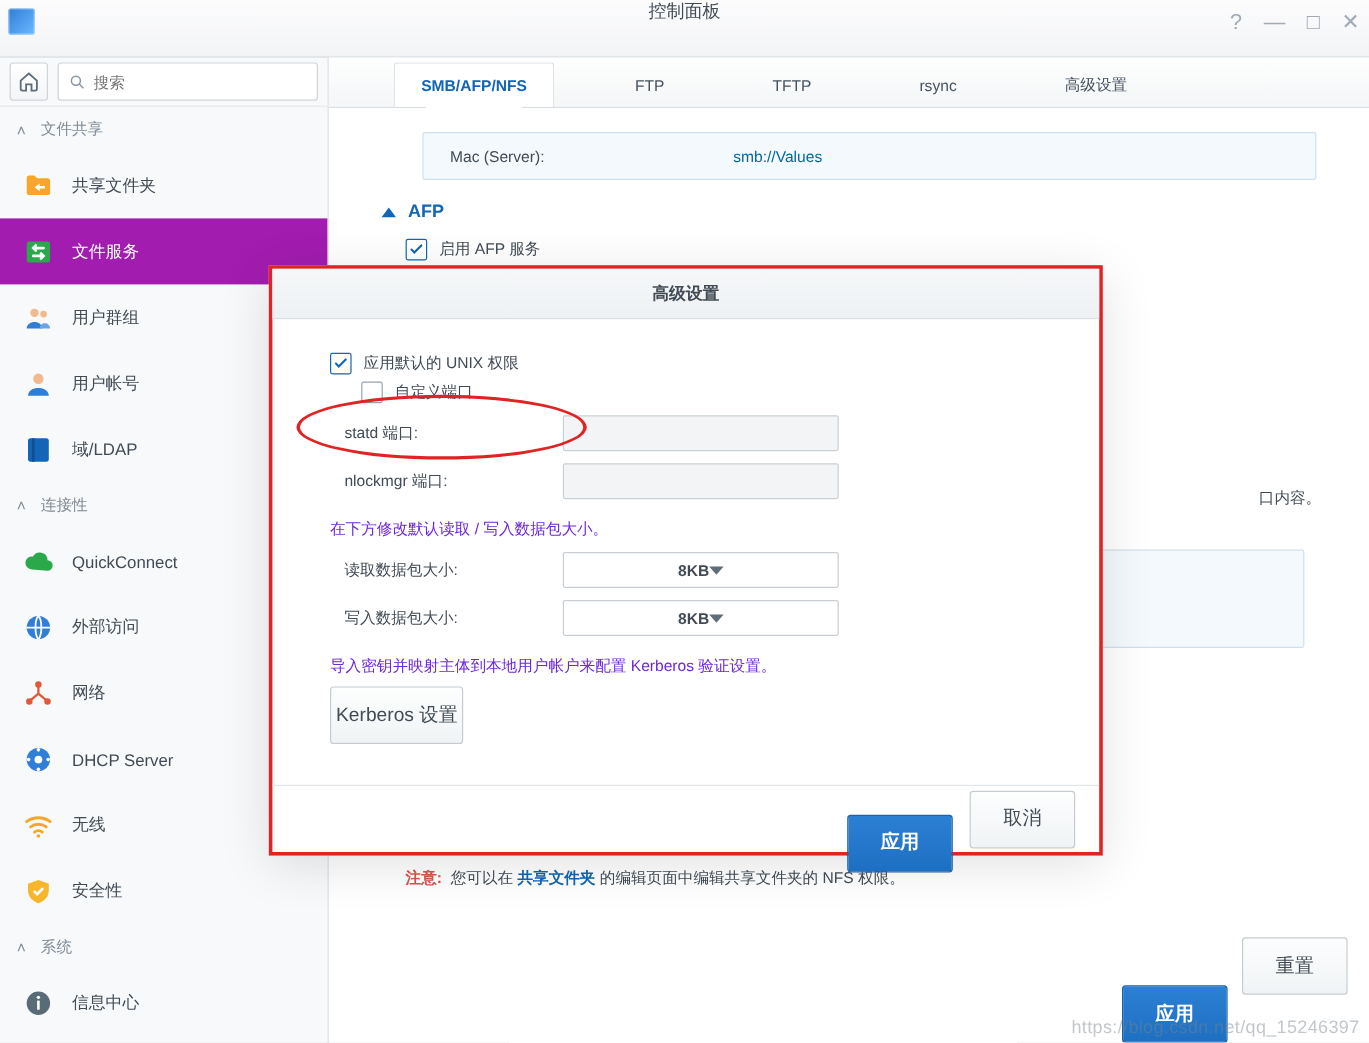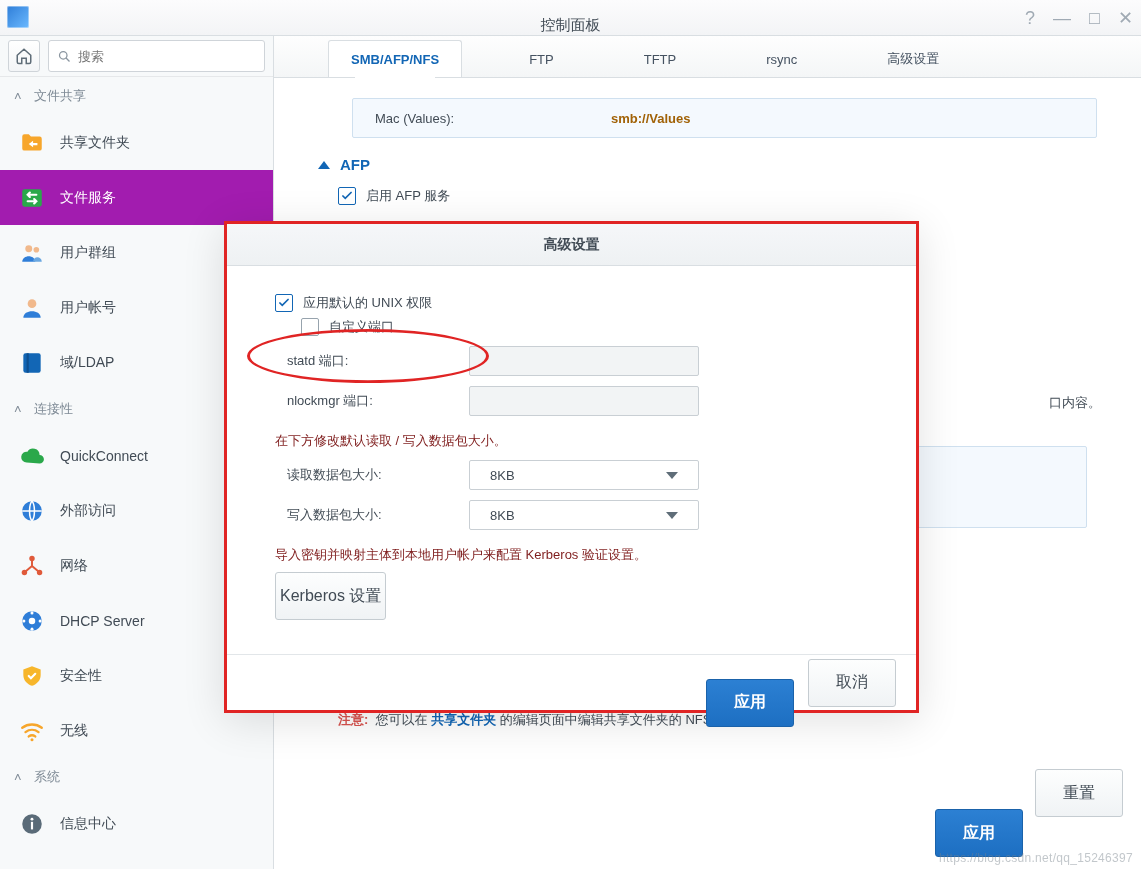--- a/index.html
+++ b/index.html
@@ -1,19 +1,19 @@
 <!DOCTYPE html>
 <html><head>
 <meta charset="utf-8">
 <style>
   * { box-sizing: border-box; }
   html, body { margin:0; padding:0; font-family: "Helvetica Neue", Arial, "Microsoft YaHei", sans-serif; font-size:13px; color:#414b55; background:#e0e0e0; }
   .window { width:1141px; height:869px; background:#f0f2f4; position:relative; overflow:hidden; }
 
-  .titlebar { height:36px; background:linear-gradient(#fcfcfd,#f3f4f6); border-bottom:1px solid #d9dee2; display:flex; align-items:flex-end; position:relative; }
+  .titlebar { height:48px; background:linear-gradient(#fcfcfd,#f3f4f6); border-bottom:1px solid #d9dee2; display:flex; align-items:flex-start; position:relative; }
   .titlebar .app-logo { width:36px; height:36px; display:flex; align-items:center; justify-content:center; }
   .titlebar .app-logo .logo-glyph { width:22px; height:22px; background:linear-gradient(135deg,#2f7ed8,#6bb9ff); border-radius:2px; box-shadow:inset 0 0 0 1px rgba(255,255,255,.4);}
   .titlebar .title { position:absolute; left:0; right:0; text-align:center; font-size:15px; color:#414b55; pointer-events:none;}
   .titlebar .win-controls { position:absolute; right:8px; top:0; height:36px; display:flex; align-items:center; gap:18px; }
   .titlebar .win-controls span { color:#a0aab4; font-size:18px; line-height:1; cursor:default; }
 
   .body { display:flex; height:calc(100% - 36px); }
 
   .leftcol { width:274px; background:#f7f9fa; border-right:1px solid #d9dee2; display:flex; flex-direction:column; }
   .toolbar-row { height:41px; display:flex; align-items:center; padding:6px 8px; gap:8px; border-bottom:1px solid #e6e8ea;}
@@ -30,21 +30,21 @@
 
   .content { flex:1; background:#fff; display:flex; flex-direction:column; position:relative; overflow:hidden;}
   .tabs { height:42px; display:flex; align-items:stretch; border-bottom:1px solid #d9dee2; padding:0 10px; background:linear-gradient(#fefefe,#f4f6f7);}
   .tab { padding:0 22px; display:flex; align-items:center; color:#455261; font-size:13px; border:1px solid transparent; border-bottom:none; margin-top:4px; border-radius:3px 3px 0 0; cursor:pointer;margin-left:44px;}
   .tab.active { color:#1266b5; font-weight:600; border-color:#d9dee2; background:#fff; position:relative;}
   .tab.active::after { content:""; position:absolute; left:20%; right:20%; bottom:-1px; height:3px; background:#fff;}
   .content-inner { flex:1; overflow-y:auto; padding:20px 44px 100px 44px; position:relative;}
 
   .smb-link-box { border:1px solid #cfe0ef; background:#f4f9fe; height:40px; border-radius:2px; display:flex; align-items:center; padding:0 22px; margin:0 0 18px 34px;}
   .smb-link-box .klabel { width:236px; color:#414b55;}
-  .smb-link-box .kval { color:#a16207; font-weight:bold;}
+  .smb-link-box .kval { color:#0369a1; font-weight:normal;}
 
   .collapser { display:flex; align-items:center; gap:10px; color:#1266b5; font-weight:600; font-size:15px; margin:6px 0 14px 0; cursor:pointer;}
   .chev-up { display:inline-block; width:0; height:0; border-left:6px solid transparent; border-right:6px solid transparent; border-bottom:8px solid #1266b5;}
 
   .chk-row { display:flex; align-items:center; gap:10px; margin:6px 0 6px 20px; color:#414b55;}
   .chk { width:18px; height:18px; border:1px solid #97a3ad; border-radius:2px; background:#fff; display:inline-flex; align-items:center; justify-content:center;}
   .chk.checked { border-color:#1266b5;}
   .chk.checked svg { display:block;}
   .chk svg { display:none; width:14px; height:14px;}
 
@@ -60,36 +60,36 @@
 
   
   .modal { position:absolute; left:224px; top:221px; width:695px; height:492px; background:#fff; border:3px solid #e02424; box-shadow:0 8px 40px rgba(0,0,0,.12); display:flex; flex-direction:column;}
   .modal-title { height:42px; display:flex; align-items:center; justify-content:center; background:linear-gradient(#f5f7f9,#eef1f3); border-bottom:1px solid #d9dee2; font-size:14px; color:#414b55; font-weight:600;}
   .modal-body { flex:1; padding:22px 48px 10px 48px; overflow:auto; position:relative;}
   .modal-footer { height:56px; border-top:1px solid #e2e6e9; display:flex; align-items:center; justify-content:flex-end; gap:14px; padding:0 20px;}
 
   .form-row { display:flex; align-items:center; margin:10px 12px;}
   .form-row .flabel { width:182px; color:#414b55;}
   .form-row input[type=text].text { width:230px; height:30px; border:1px solid #c9cfd4; border-radius:2px; background:#f2f4f5; padding:0 8px; color:#414b55;}
-  .form-row .select { width:230px; height:30px; border:1px solid #c9cfd4; border-radius:2px; display:flex; align-items:center; justify-content:space-between; padding:0 20px; background:#fff; cursor:pointer;}
+  .form-row .select { width:230px; height:30px; border:1px solid #c9cfd4; border-radius:2px; display:flex; align-items:center; justify-content:center; padding:0 20px; background:#fff; cursor:pointer;font-weight:bold;}
   .form-row .select .sel-caret { width:0; height:0; border-left:6px solid transparent; border-right:6px solid transparent; border-top:7px solid #5f6d78;}
 
   .annot { position:absolute; border:3px solid #e02424; border-radius:50%; pointer-events:none;}
   .annot.ellipse { width:242px; height:60px; left:20px; top:60px; border-radius:50%/50%; transform:scaleX(1) scaleY(.9);}
 
-  .desc { color:#7f1d1d; margin:16px 0 8px 0;}
+  .desc { color:#6d28d9; margin:16px 0 8px 0;}
   .sub-chk { margin-left:26px; }
 
   
   .ico svg { width:26px; height:26px; }
 
   .behind-right { position:absolute; right:40px; top:358px; color:#414b55;}
   .behind-box { position:absolute; right:54px; top:410px; width:170px; height:82px; border:1px solid #cfe0ef; background:#f4f9fe; border-radius:2px;}
 
-  .watermark { position:absolute; right:8px; bottom:4px; color:rgba(120,130,140,.45); font-size:12px; letter-spacing:.3px; pointer-events:none; font-family:Arial,sans-serif;}
+  .watermark { position:absolute; right:8px; bottom:4px; color:rgba(120,130,140,.45); font-size:15px; letter-spacing:.3px; pointer-events:none; font-family:Arial,sans-serif;}
 
   ::-webkit-scrollbar { width:10px;}
   ::-webkit-scrollbar-thumb { background:#c6ccd1; border-radius:5px;}
 </style>
 </head>
 <body>
 
 <div class="window">
 
   <div class="titlebar">
@@ -226,38 +226,38 @@
                 <circle cx="12" cy="19.5" r="1.4" fill="#fff"></circle>
                 <circle cx="4.5" cy="12" r="1.4" fill="#fff"></circle>
                 <circle cx="19.5" cy="12" r="1.4" fill="#fff"></circle>
               </svg>
             </span>
           <span class="lbl">DHCP Server</span>
         </div>
 
         <div class="nav-item">
           <span class="ico">
-              <svg viewBox="0 0 24 24">
-                <path d="M12 3l8 3v5c0 5-3.5 8.5-8 10-4.5-1.5-8-5-8-10V6z" fill="#f7b62b"></path>
-                <path d="M9 12l2 2 4-4" stroke="#fff" stroke-width="2" fill="none" stroke-linecap="round"></path>
-              </svg>
-            </span>
-          <span class="lbl">安全性</span>
-        </div>
-
-        <div class="nav-item">
-          <span class="ico">
               <svg viewBox="0 0 24 24" fill="none" stroke="#f7a62b" stroke-width="2.2" stroke-linecap="round">
                 <path d="M3 9a15 15 0 0 1 18 0"></path>
                 <path d="M6 13a10 10 0 0 1 12 0"></path>
                 <path d="M9 17a5 5 0 0 1 6 0"></path>
                 <circle cx="12" cy="20" r="1.4" fill="#f7a62b" stroke="none"></circle>
               </svg>
             </span>
           <span class="lbl">无线</span>
+        </div>
+
+        <div class="nav-item">
+          <span class="ico">
+              <svg viewBox="0 0 24 24">
+                <path d="M12 3l8 3v5c0 5-3.5 8.5-8 10-4.5-1.5-8-5-8-10V6z" fill="#f7b62b"></path>
+                <path d="M9 12l2 2 4-4" stroke="#fff" stroke-width="2" fill="none" stroke-linecap="round"></path>
+              </svg>
+            </span>
+          <span class="lbl">安全性</span>
         </div>
 
         <div class="section-header">
             <span class="chev">˄</span>
             <span>系统</span>
           </div>
 
         <div class="nav-item">
           <span class="ico">
               <svg viewBox="0 0 24 24">
@@ -275,21 +275,21 @@
       <div class="tabs">
         <div class="tab active">SMB/AFP/NFS</div>
         <div class="tab">FTP</div>
         <div class="tab">TFTP</div>
         <div class="tab">rsync</div>
         <div class="tab">高级设置</div>
       </div>
 
       <div class="content-inner">
         <div class="smb-link-box">
-          <span class="klabel">Mac (Values):</span>
+          <span class="klabel">Mac (Server):</span>
           <span class="kval">smb://Values</span>
         </div>
 
         <div class="collapser">
           <span class="chev-up"></span>
           <span>AFP</span>
         </div>
 
         <div class="chk-row">
           <span class="chk checked">

